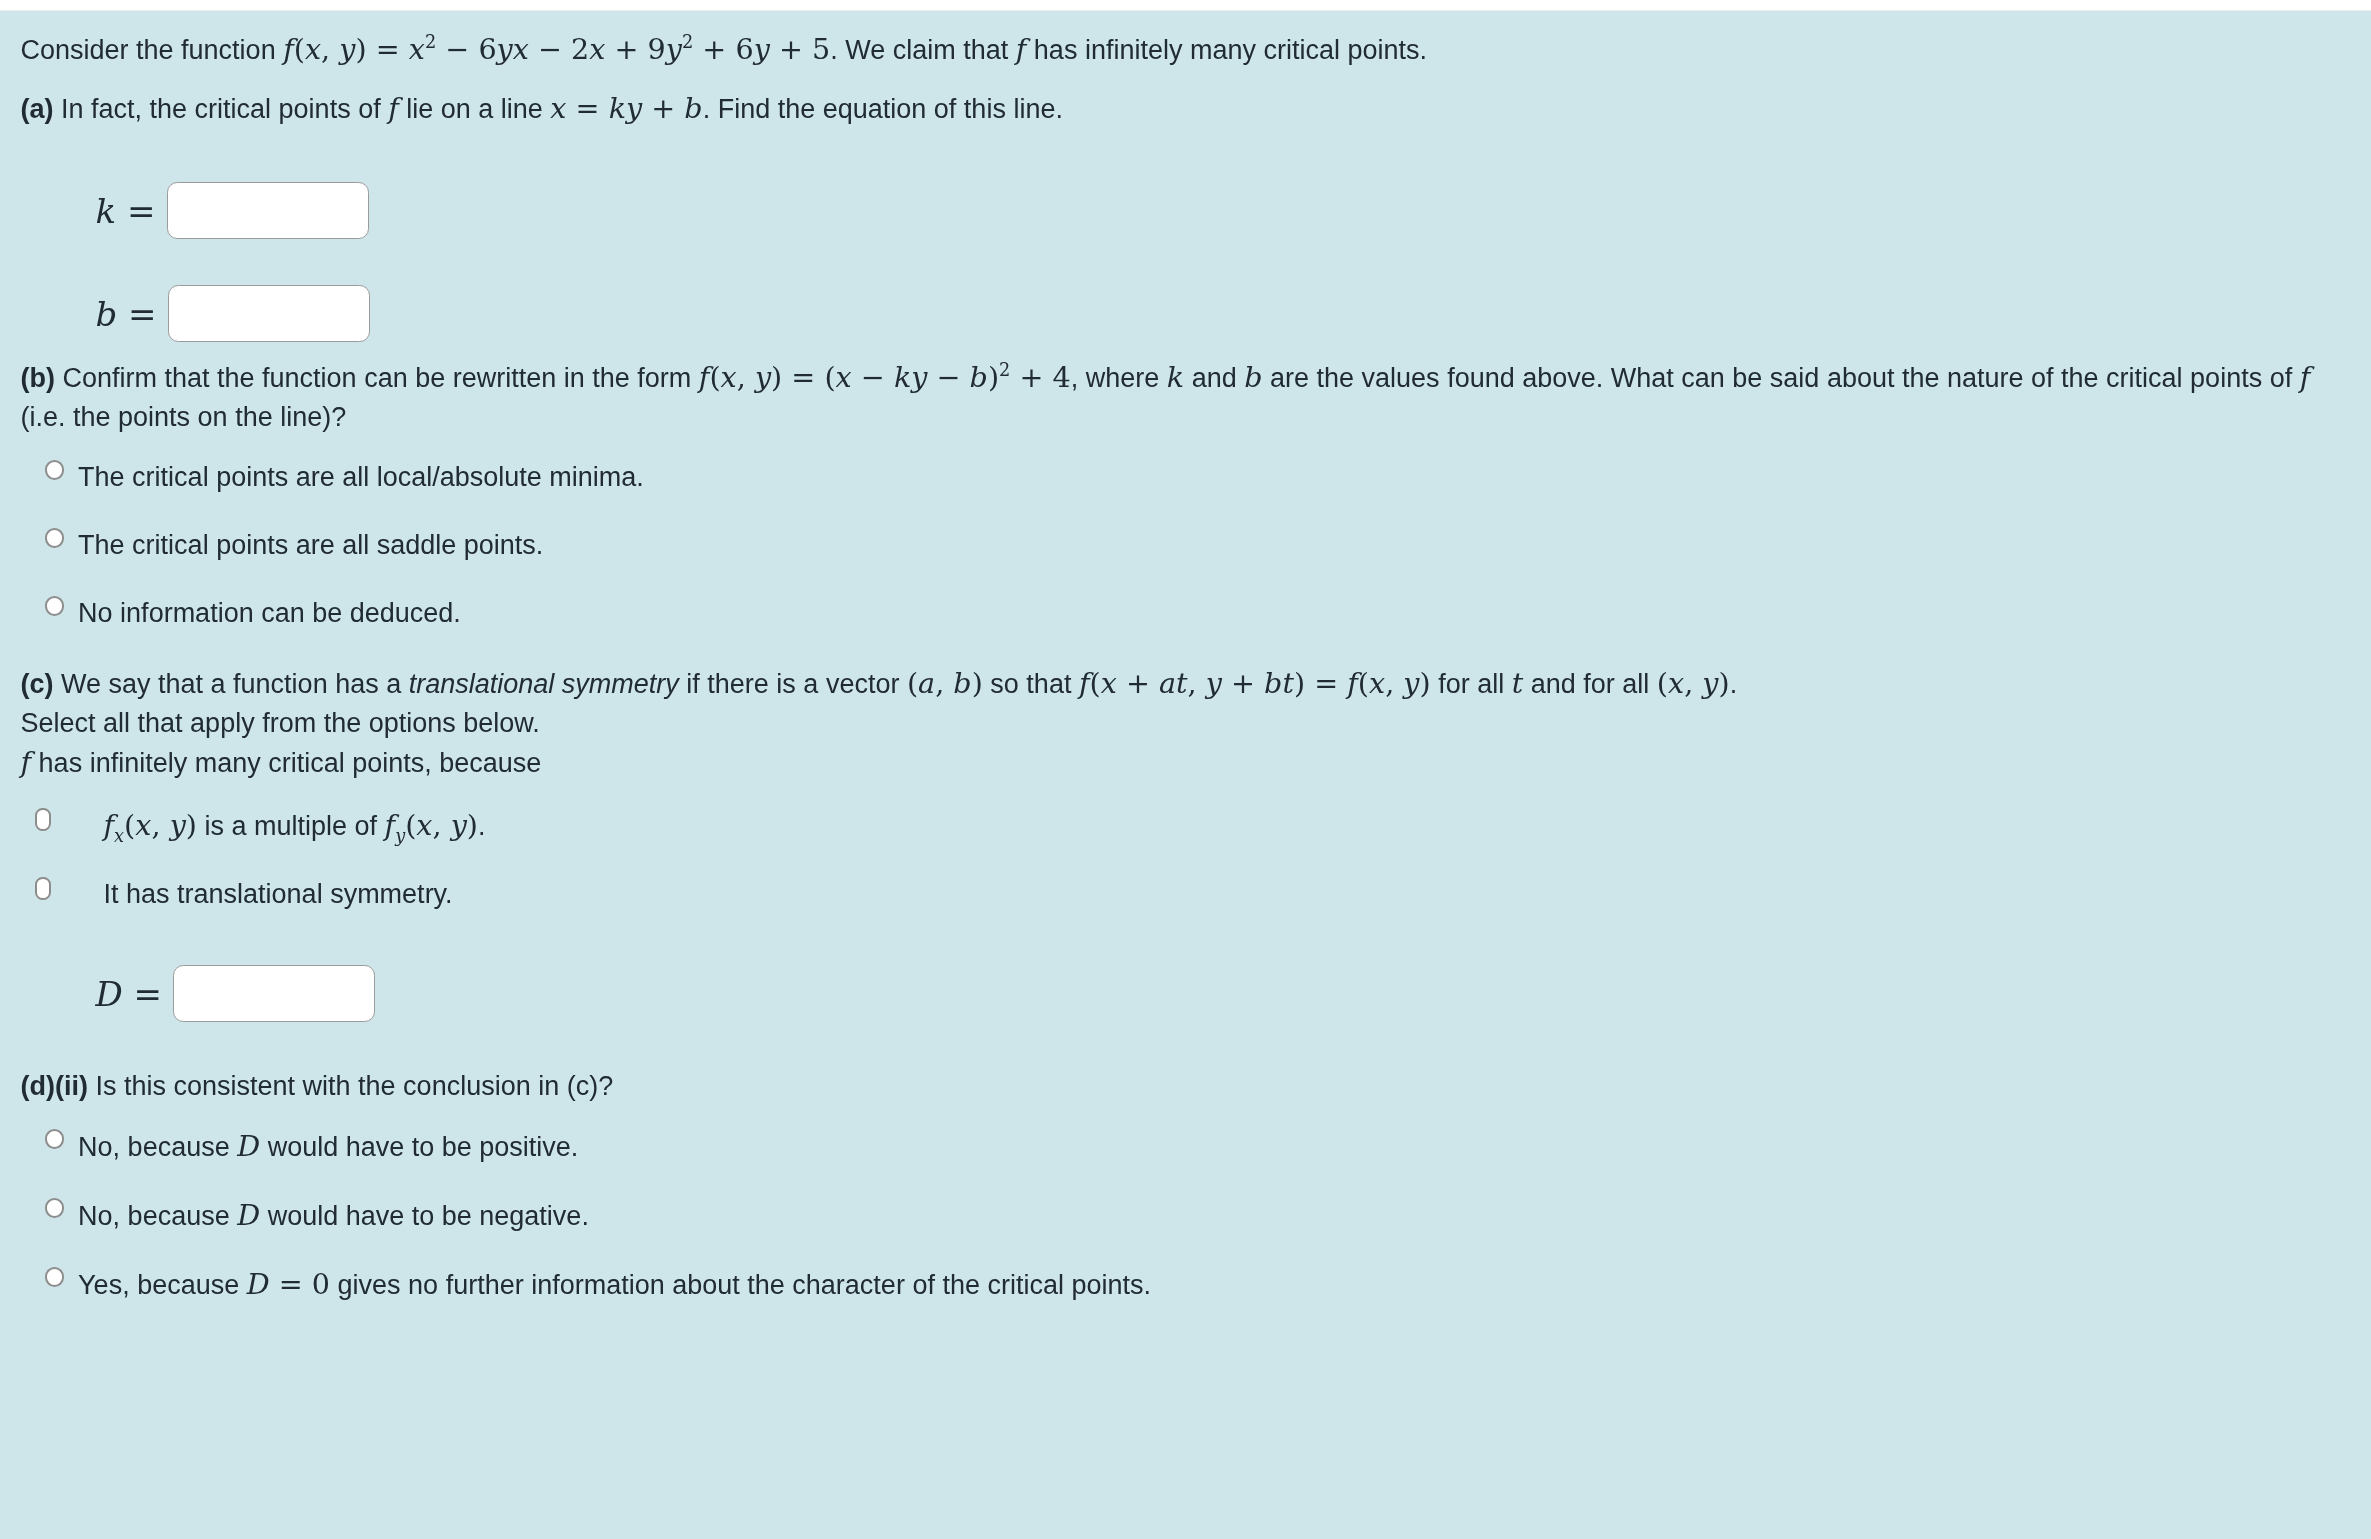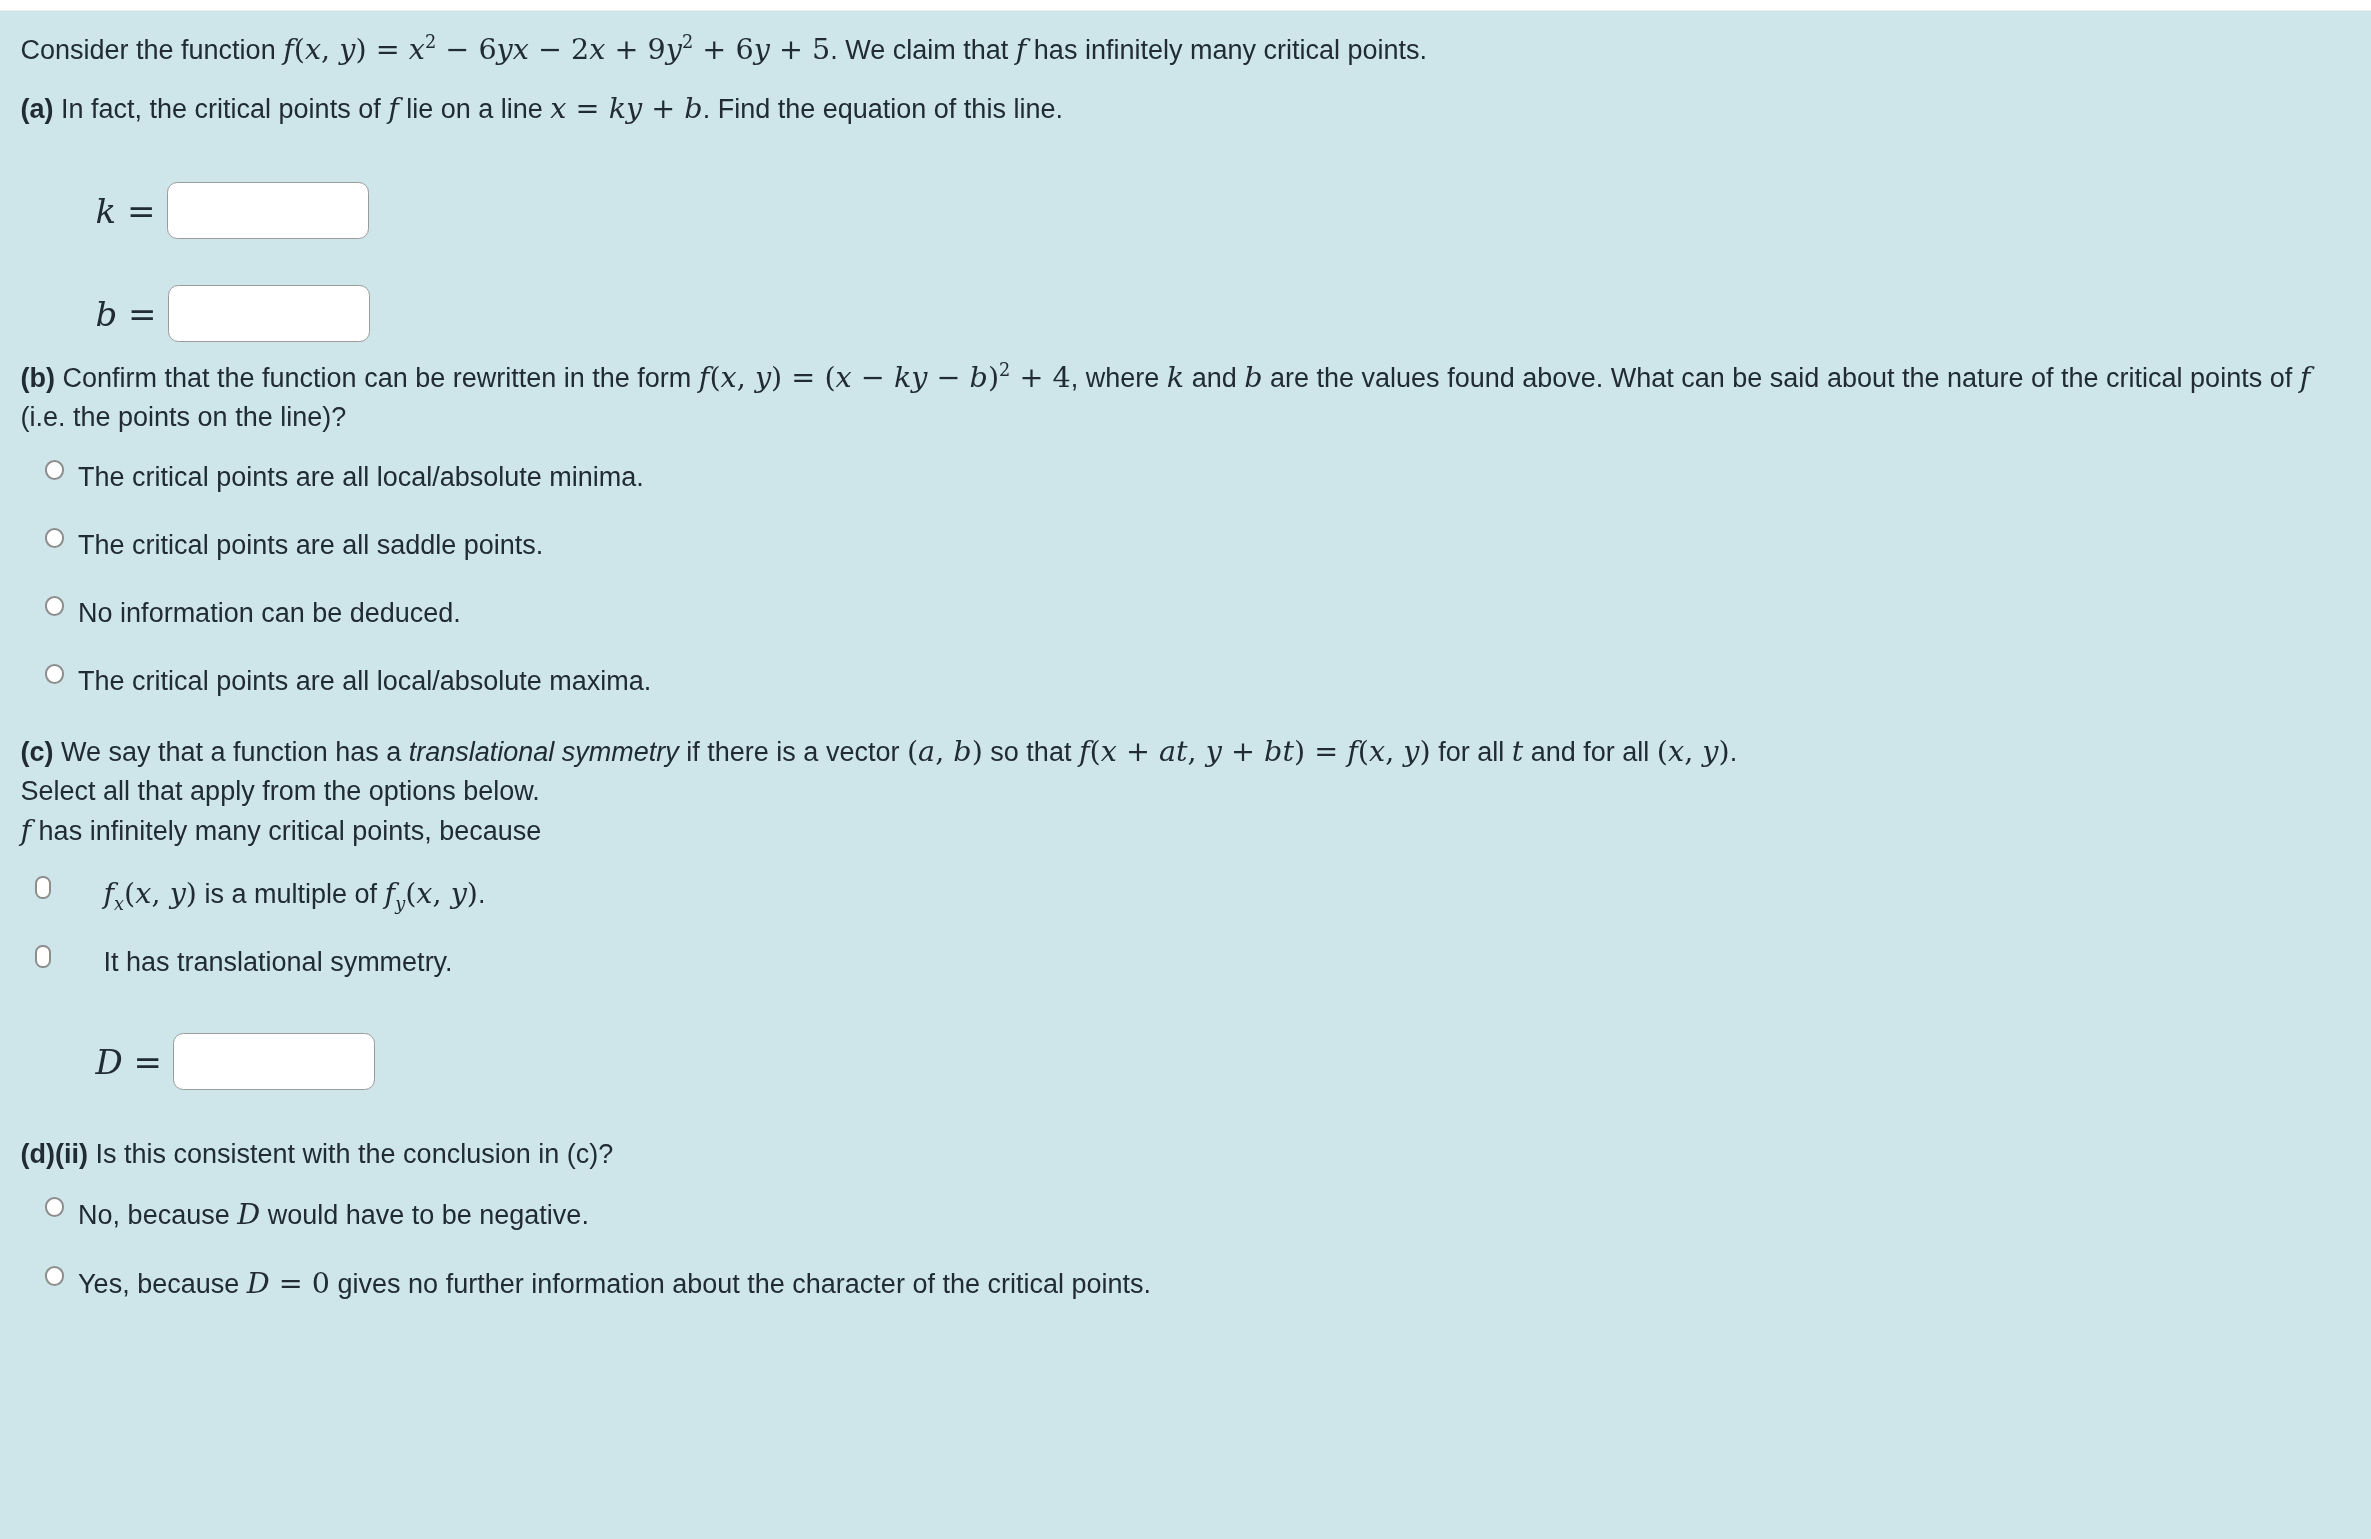--- a/index.html
+++ b/index.html
@@ -86,24 +86,20 @@
       <span class="option-label">The critical points are all local/absolute minima.</span>
     </div>
     <div class="option-row radio-row">
       <span class="radio"></span>
       <span class="option-label">The critical points are all saddle points.</span>
     </div>
     <div class="option-row radio-row">
       <span class="radio"></span>
       <span class="option-label">No information can be deduced.</span>
     </div>
-    <div class="option-row radio-row">
-      <span class="radio"></span>
-      <span class="option-label">The critical points are all local/absolute maxima.</span>
-    </div>
   </div>
 
   <div>
     <p class="para prompt-c"><b>(c)</b> We say that a function has a <em>translational symmetry</em> if there is a vector <span class="math">(<i>a</i>, <i>b</i>)</span> so that <span class="math"><i>f</i>(<i>x</i> + <i>a</i><i>t</i>, <i>y</i> + <i>b</i><i>t</i>) = <i>f</i>(<i>x</i>, <i>y</i>)</span> for all <span class="math"><i>t</i></span> and for all <span class="math">(<i>x</i>, <i>y</i>)</span>.</p>
     <p class="para">Select all that apply from the options below.</p>
     <p class="para"><span class="math"><i>f</i></span> has infinitely many critical points, because</p>
   </div>
 
   <div class="option-group checkboxes">
     <div class="option-row checkbox-row">
@@ -120,20 +116,24 @@
   <div class="field-row field-d">
     <span class="math-label"><i>D</i> =</span>
     <input type="text" class="answer-input" value="" style="">
   </div>
 
   <p class="para prompt-dii"><b>(d)(ii)</b> Is this consistent with the conclusion in (c)?</p>
 
   <div class="option-group">
     <div class="option-row radio-row">
       <span class="radio"></span>
+      <span class="option-label">No, because <span class="math"><i>D</i></span> would have to be positive.</span>
+    </div>
+    <div class="option-row radio-row">
+      <span class="radio"></span>
       <span class="option-label">No, because <span class="math"><i>D</i></span> would have to be negative.</span>
     </div>
     <div class="option-row radio-row">
       <span class="radio"></span>
       <span class="option-label">Yes, because <span class="math"><i>D</i> = 0</span> gives no further information about the character of the critical points.</span>
     </div>
 
   </div>
 
 </div>

